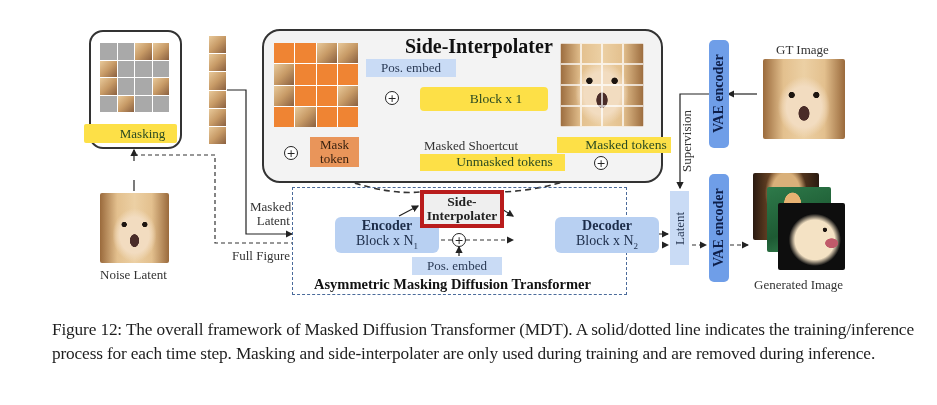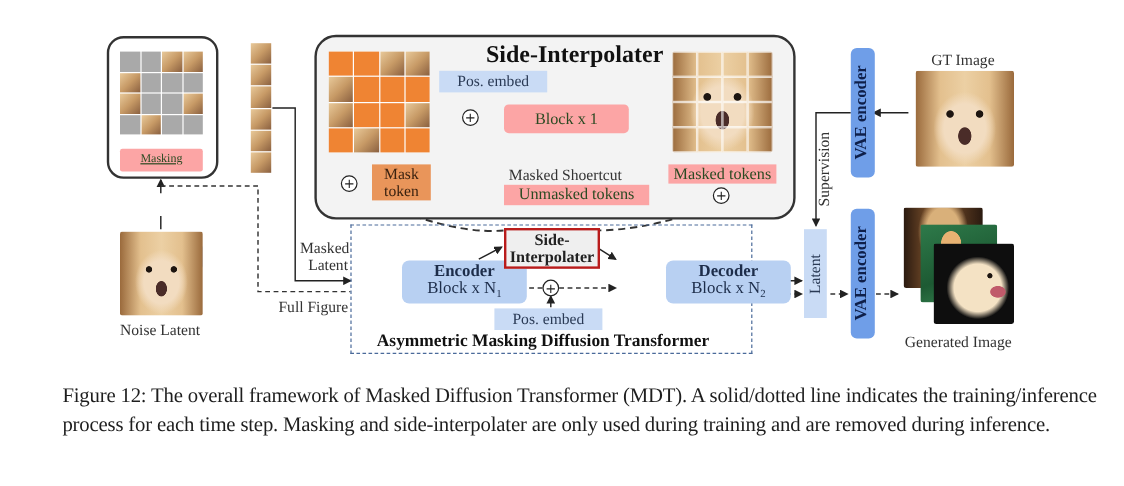--- a/index.html
+++ b/index.html
@@ -3,21 +3,21 @@
 <meta charset="utf-8">
 <style>
   html, body { margin:0; padding:0; background:#ffffff; }
   body { width:937px; height:405px; position:relative; overflow:hidden; font-family:"Liberation Serif", serif; color:#222; }
   #fig { position:absolute; left:0; top:0; width:937px; height:300px; }
   .abs { position:absolute; }
   .lbl { position:absolute; font-family:"Liberation Serif", serif; font-size:13px; color:#333; white-space:nowrap; line-height:1; }
   .box { position:absolute; display:flex; align-items:center; justify-content:center; text-align:center; font-family:"Liberation Serif", serif; line-height:1.05; }
   .blue { background:#c9dbf5; color:#2a3a55; }
   .blue2 { background:#b8d0f2; color:#1d2d4a;margin-left:40px; }
-  .green { background:#fca5a5; color:#2a4a22; }
+  .green { background:#fde047; color:#2a4a22;padding-left:24px; }
   .orangebox { background:#e9955a; color:#3a2210; }
   .vae { background:#6f9ee8; color:#0e1f4a; font-weight:bold; font-size:14px; border-radius:5px; }
   .vert { writing-mode:vertical-rl; transform:rotate(180deg); }
   .panel { position:absolute; border:2px solid #333; border-radius:18px; background:#f3f3f3; }
   .grid { position:absolute; display:grid; grid-template-columns:repeat(4,1fr); grid-template-rows:repeat(4,1fr); gap:1px; background:#fff; }
   .cell-photo { background: linear-gradient(135deg,#e8c99a 0%,#c79a66 50%,#8a6040 100%); }
   .cell-gray { background:#a9a9a9; }
   .cell-orange { background:#ef8433; }
   .dog { position:absolute; border-radius:2px; overflow:hidden;
     background:
@@ -108,21 +108,21 @@
       <div class="cell-gray"></div>
       <div class="cell-photo"></div>
       <div class="cell-gray"></div>
       <div class="cell-gray"></div>
       <div class="cell-photo"></div>
       <div class="cell-gray"></div>
       <div class="cell-photo"></div>
       <div class="cell-gray"></div>
       <div class="cell-gray"></div>
     </div>
-  <div class="box green" style="left:100px;top:124px;width:69px;height:19px;font-size:10px;border-radius:2px;text-decoration:underline;">
+  <div class="box green" style="left:84px;top:124px;width:69px;height:19px;font-size:13px;border-radius:2px;">
     <span>Masking</span>
   </div>
 
   <div class="box blue" style="left:100px;top:161px;width:69px;height:20px;font-size:13.5px;border-radius:3px;margin-top:43px;">
     <span>Patchify</span>
   </div>
 
   <div class="dog" style="left:100px;top:193px;width:69px;height:70px;"></div>
   <div class="lbl" style="left:100px;top:268px;font-size:13px;">Noise Latent</div>
 
@@ -194,21 +194,21 @@
   </div>
   <div class="plus" style="left:594px;top:156px;">+</div>
 
   <div class="lbl" style="left:250px;top:200px;font-size:13px;text-align:right;width:40px;line-height:14px;"><span>Masked</span><br><span>Latent</span></div>
   <div class="lbl" style="left:232px;top:249px;font-size:13px;">Full Figure</div>
 
   <div class="abs" style="left:292px;top:187px;width:333px;height:106px;border:1.6px dashed #4a6a9a;"></div>
   <div class="box blue2" style="left:295px;top:217px;width:104px;height:36px;font-size:14px;border-radius:6px;">
     <span><b>Encoder</b><br><span>Block x N</span><sub style="font-size:9px;">1</sub></span>
   </div>
-  <div class="box" style="left:420px;top:190px;width:76px;height:30px;border:2px solid #b91c1c;background:#efefef;font-size:13.5px;font-weight:bold;">
+  <div class="box" style="left:420px;top:190px;width:76px;height:30px;border:4px solid #b91c1c;background:#efefef;font-size:13.5px;font-weight:bold;">
     <span><span>Side-</span><br><span>Interpolater</span></span>
   </div>
   <div class="plus" style="left:452px;top:233px;">+</div>
   <div class="box blue2" style="left:515px;top:217px;width:104px;height:36px;font-size:14px;border-radius:6px;">
     <span><b>Decoder</b><br><span>Block x N</span><sub style="font-size:9px;">2</sub></span>
   </div>
   <div class="box blue" style="left:412px;top:257px;width:90px;height:18px;font-size:13px;">
     <span>Pos. embed</span>
   </div>
   <div class="lbl" style="left:314px;top:277px;font-size:14.5px;font-weight:bold;color:#111;">Asymmetric Masking Diffusion Transformer</div>

